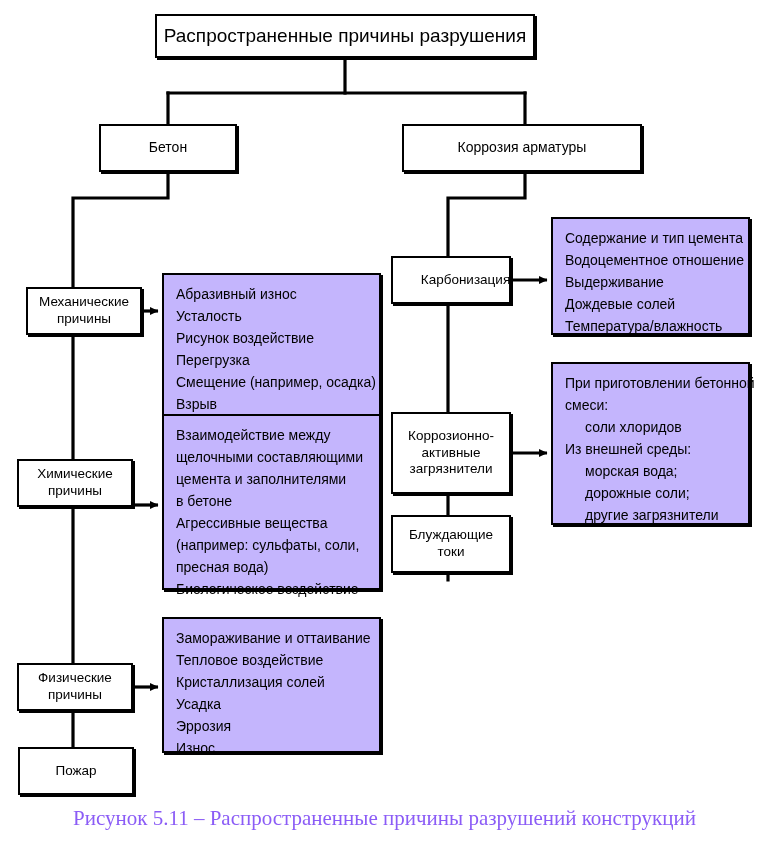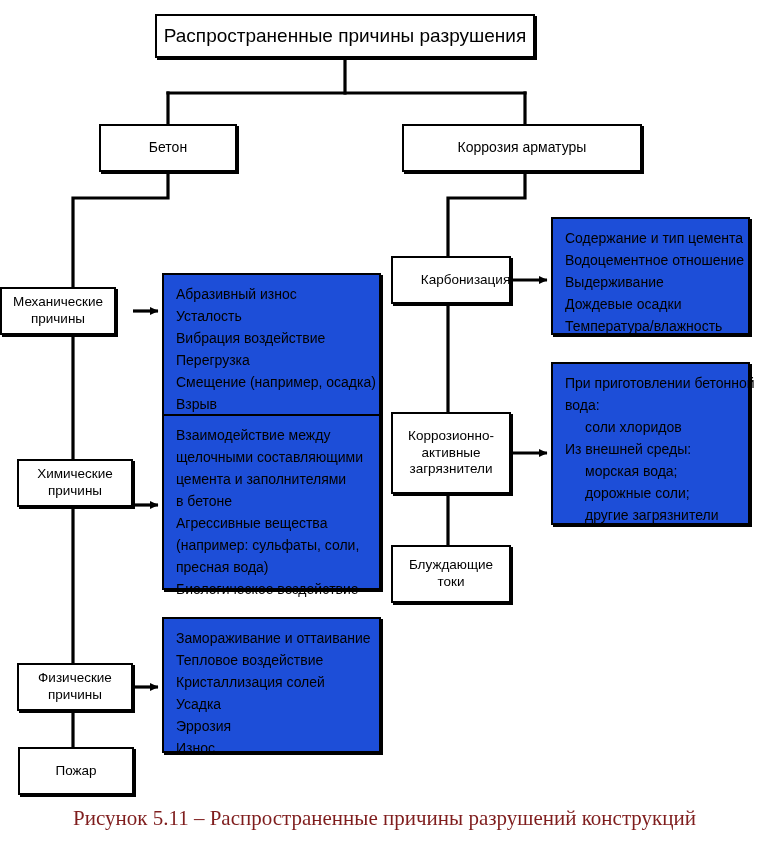--- a/index.html
+++ b/index.html
@@ -43,39 +43,39 @@
     text-align: center;
     line-height: 1.25;
   }
   .node .txt { display: block; }
   .node-root   { font-size: 19px; }
   .node-l2     { font-size: 14px; }
   .node-cause  { font-size: 13.5px; }
   .list {
     position: absolute;
     box-sizing: border-box;
-    background: #1d4ed8;
+    background: #c4b5fd;
     border: 2px solid #000000;
     box-shadow: 2px 2px 0 0 #000000;
     padding: 9px 0 9px 12px;
     font-size: 14px;
     line-height: 1.57;
     text-align: left;
   }
   .list .row { white-space: nowrap; }
   .list .row.indent { padding-left: 20px; }
   .caption {
     position: absolute;
     left: 0;
     top: 806px;
     width: 769px;
     text-align: center;
     font-family: "Liberation Serif", serif;
     font-size: 21px;
-    color: #7f1d1d;
+    color: #8b5cf6;
   }
 </style>
 </head>
 <body>
 
 <div id="diagram">
 
   <svg id="connectors" viewBox="0 0 769 846" xmlns="http://www.w3.org/2000/svg">
     <defs>
       <marker id="arrow" markerWidth="9" markerHeight="9" refX="8" refY="4.5" orient="auto" markerUnits="userSpaceOnUse">
@@ -113,21 +113,21 @@
   </div>
 
   <div class="node node-l2" style="left:99px; top:124px; width:138px; height:48px;">
     <span class="txt">Бетон</span>
   </div>
 
   <div class="node node-l2" style="left:402px; top:124px; width:240px; height:48px;text-align:center;">
     <span class="txt">Коррозия арматуры</span>
   </div>
 
-  <div class="node node-cause" style="left:0; top:287px; width:116px; height:48px;">
+  <div class="node node-cause" style="left:26px; top:287px; width:116px; height:48px;">
     <span>
       <span class="txt">Механические</span>
       <span class="txt">причины</span>
     </span>
   </div>
 
   <div class="node node-cause" style="left:17px; top:459px; width:116px; height:48px;">
     <span>
       <span class="txt">Химические</span>
       <span class="txt">причины</span>
@@ -150,31 +150,31 @@
   </div>
 
   <div class="node node-cause" style="left:391px; top:412px; width:120px; height:82px;">
     <span>
       <span class="txt">Коррозионно-</span>
       <span class="txt">активные</span>
       <span class="txt">загрязнители</span>
     </span>
   </div>
 
-  <div class="node node-cause" style="left:391px; top:545px; width:120px; height:58px;">
+  <div class="node node-cause" style="left:391px; top:515px; width:120px; height:58px;">
     <span>
       <span class="txt">Блуждающие</span>
       <span class="txt">токи</span>
     </span>
   </div>
 
   <div class="list" id="list-mechanical" style="left:162px; top:236px; width:219px; height:154px;margin-top:37px;">
       <div class="row">Абразивный износ</div>
       <div class="row">Усталость</div>
-      <div class="row">Вибрация воздействие</div>
+      <div class="row">Рисунок воздействие</div>
       <div class="row">Перегрузка</div>
       <div class="row">Смещение (например, осадка)</div>
       <div class="row">Взрыв</div>
       <div class="row">Вибрация</div>
     </div>
 
   <div class="list" id="list-physical" style="left:162px; top:617px; width:219px; height:136px;">
       <div class="row">Замораживание и оттаивание</div>
       <div class="row">Тепловое воздействие</div>
       <div class="row">Кристаллизация солей</div>
@@ -191,27 +191,27 @@
       <div class="row">Агрессивные вещества</div>
       <div class="row">(например: сульфаты, соли,</div>
       <div class="row">пресная вода)</div>
       <div class="row">Биологическое воздействие</div>
     </div>
 
   <div class="list" id="list-carbonization" style="left:551px; top:217px; width:199px; height:118px;">
       <div class="row">Содержание и тип цемента</div>
       <div class="row">Водоцементное отношение</div>
       <div class="row">Выдерживание</div>
-      <div class="row">Дождевые осадки</div>
+      <div class="row">Дождевые солей</div>
       <div class="row">Температура/влажность</div>
     </div>
 
   <div class="list" id="list-contaminants" style="left:551px; top:362px; width:199px; height:163px;">
       <div class="row">При приготовлении бетонной</div>
-      <div class="row">вода:</div>
+      <div class="row">смеси:</div>
       <div class="row indent">соли хлоридов</div>
       <div class="row">Из внешней среды:</div>
       <div class="row indent">морская вода;</div>
       <div class="row indent">дорожные соли;</div>
       <div class="row indent">другие загрязнители</div>
     </div>
 
   <div class="caption">Рисунок 5.11 – Распространенные причины разрушений конструкций</div>
 
 </div>

